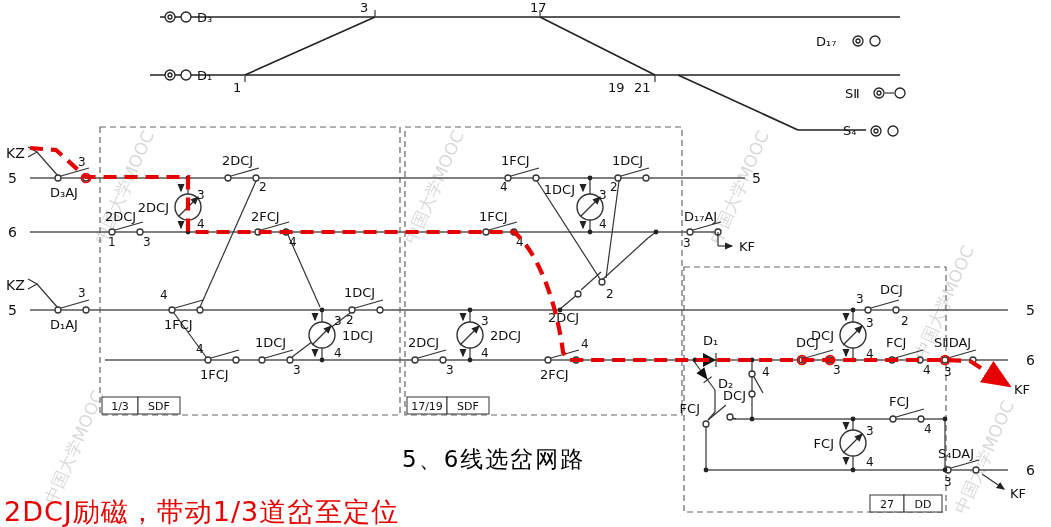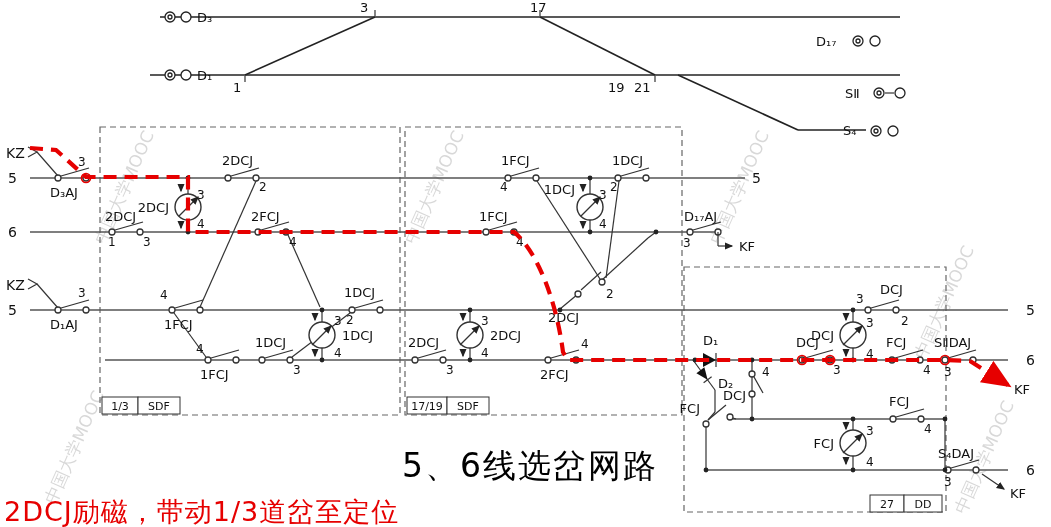--- a/index.html
+++ b/index.html
@@ -15,21 +15,21 @@
   .bus{stroke:#555;stroke-width:1.4;fill:none;}
   .w{stroke:#333;stroke-width:1.2;fill:none;}
   .node{fill:#fff;stroke:#333;stroke-width:1.3;}
   .dot{fill:#222;}
   .coil{fill:#fff;stroke:#333;stroke-width:1.4;}
   .dash-box{stroke:#666;stroke-width:1.2;fill:none;stroke-dasharray:6 4;}
   .tag{fill:#fff;stroke:#333;stroke-width:1;}
   .red-path{stroke:#e60000;stroke-width:4.2;stroke-dasharray:13 8;fill:none;}
   .red-ring{fill:none;stroke:#e60000;stroke-width:1.7;}
   .sig{fill:#fff;stroke:#222;stroke-width:1.3;}
-  #title{position:absolute;left:402px;top:444px;font-size:33px;color:#000;letter-spacing:2px;}
+  #title{position:absolute;left:402px;top:444px;font-size:23px;color:#000;letter-spacing:2px;}
   #caption{position:absolute;left:4px;top:494px;font-size:27px;color:#e60000;letter-spacing:1px;}
 </style>
 </head>
 <body>
 
 <div id="stage">
 <svg width="1051" height="527" viewBox="0 0 1051 527">
   <defs>
     <marker id="ah" markerWidth="9" markerHeight="8" refX="6" refY="3" orient="auto">
       <path d="M0,0 L7,3 L0,6 z" fill="#222"></path>

